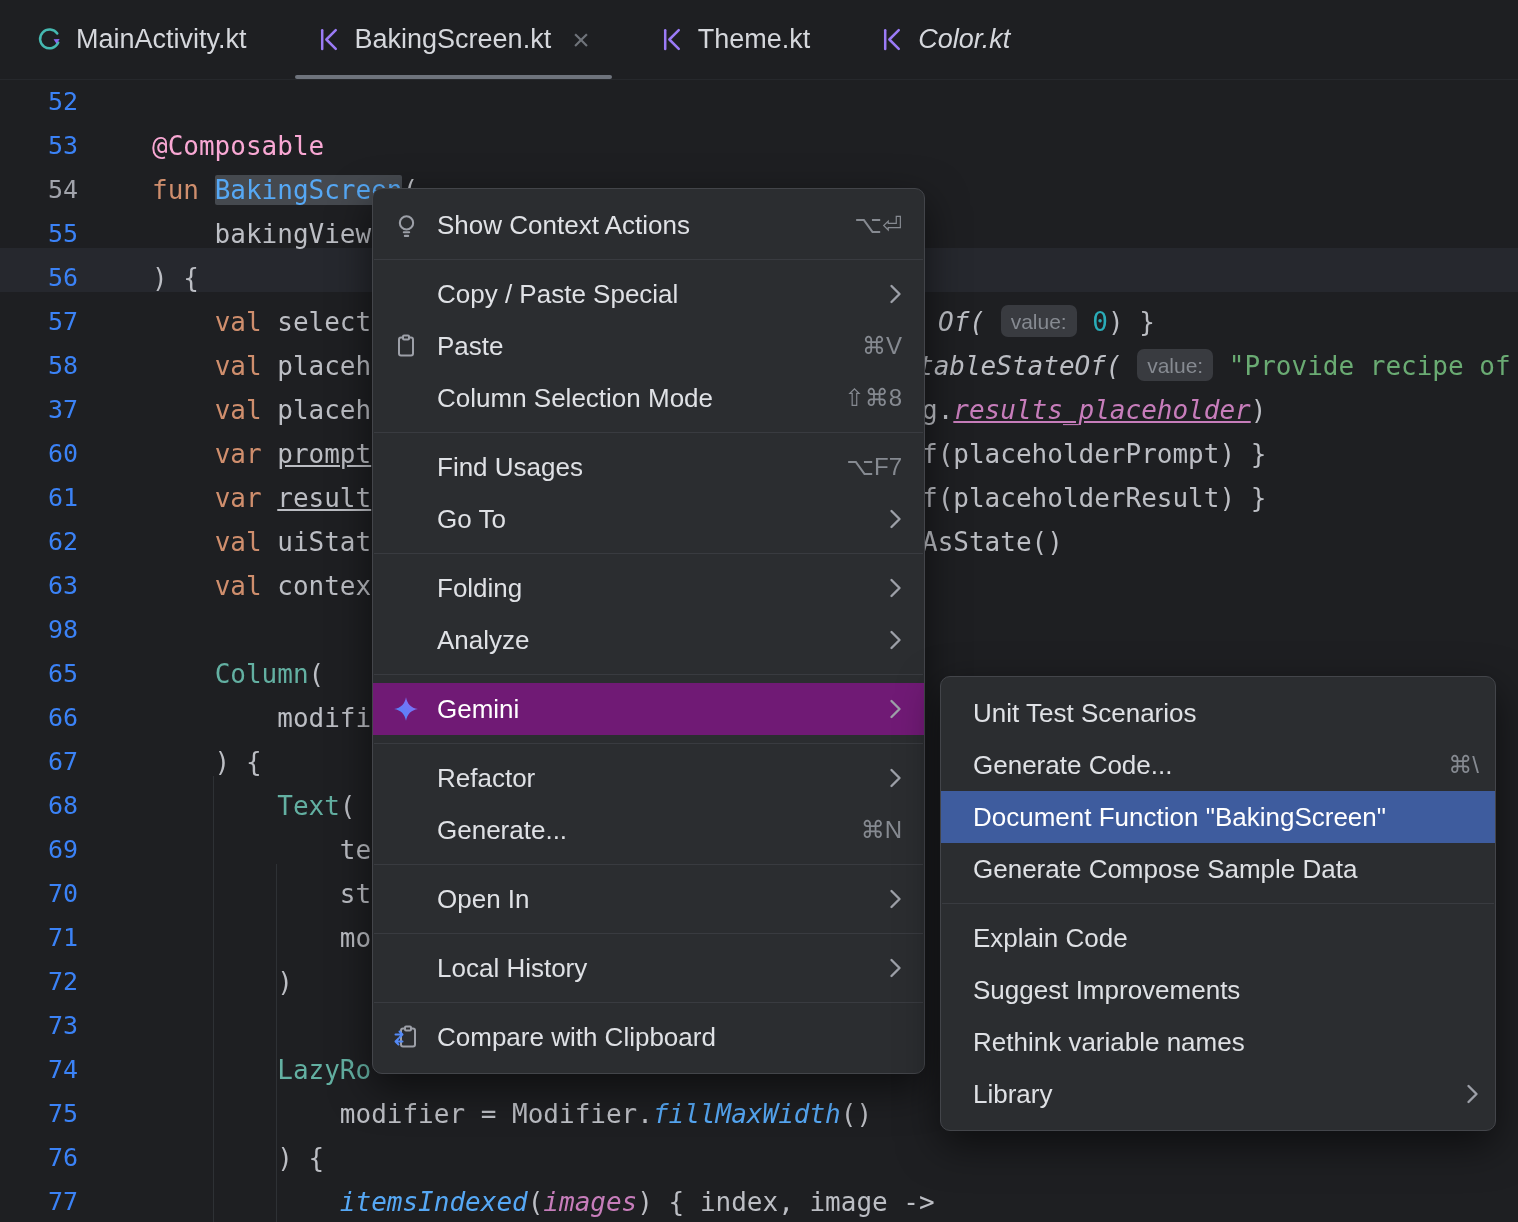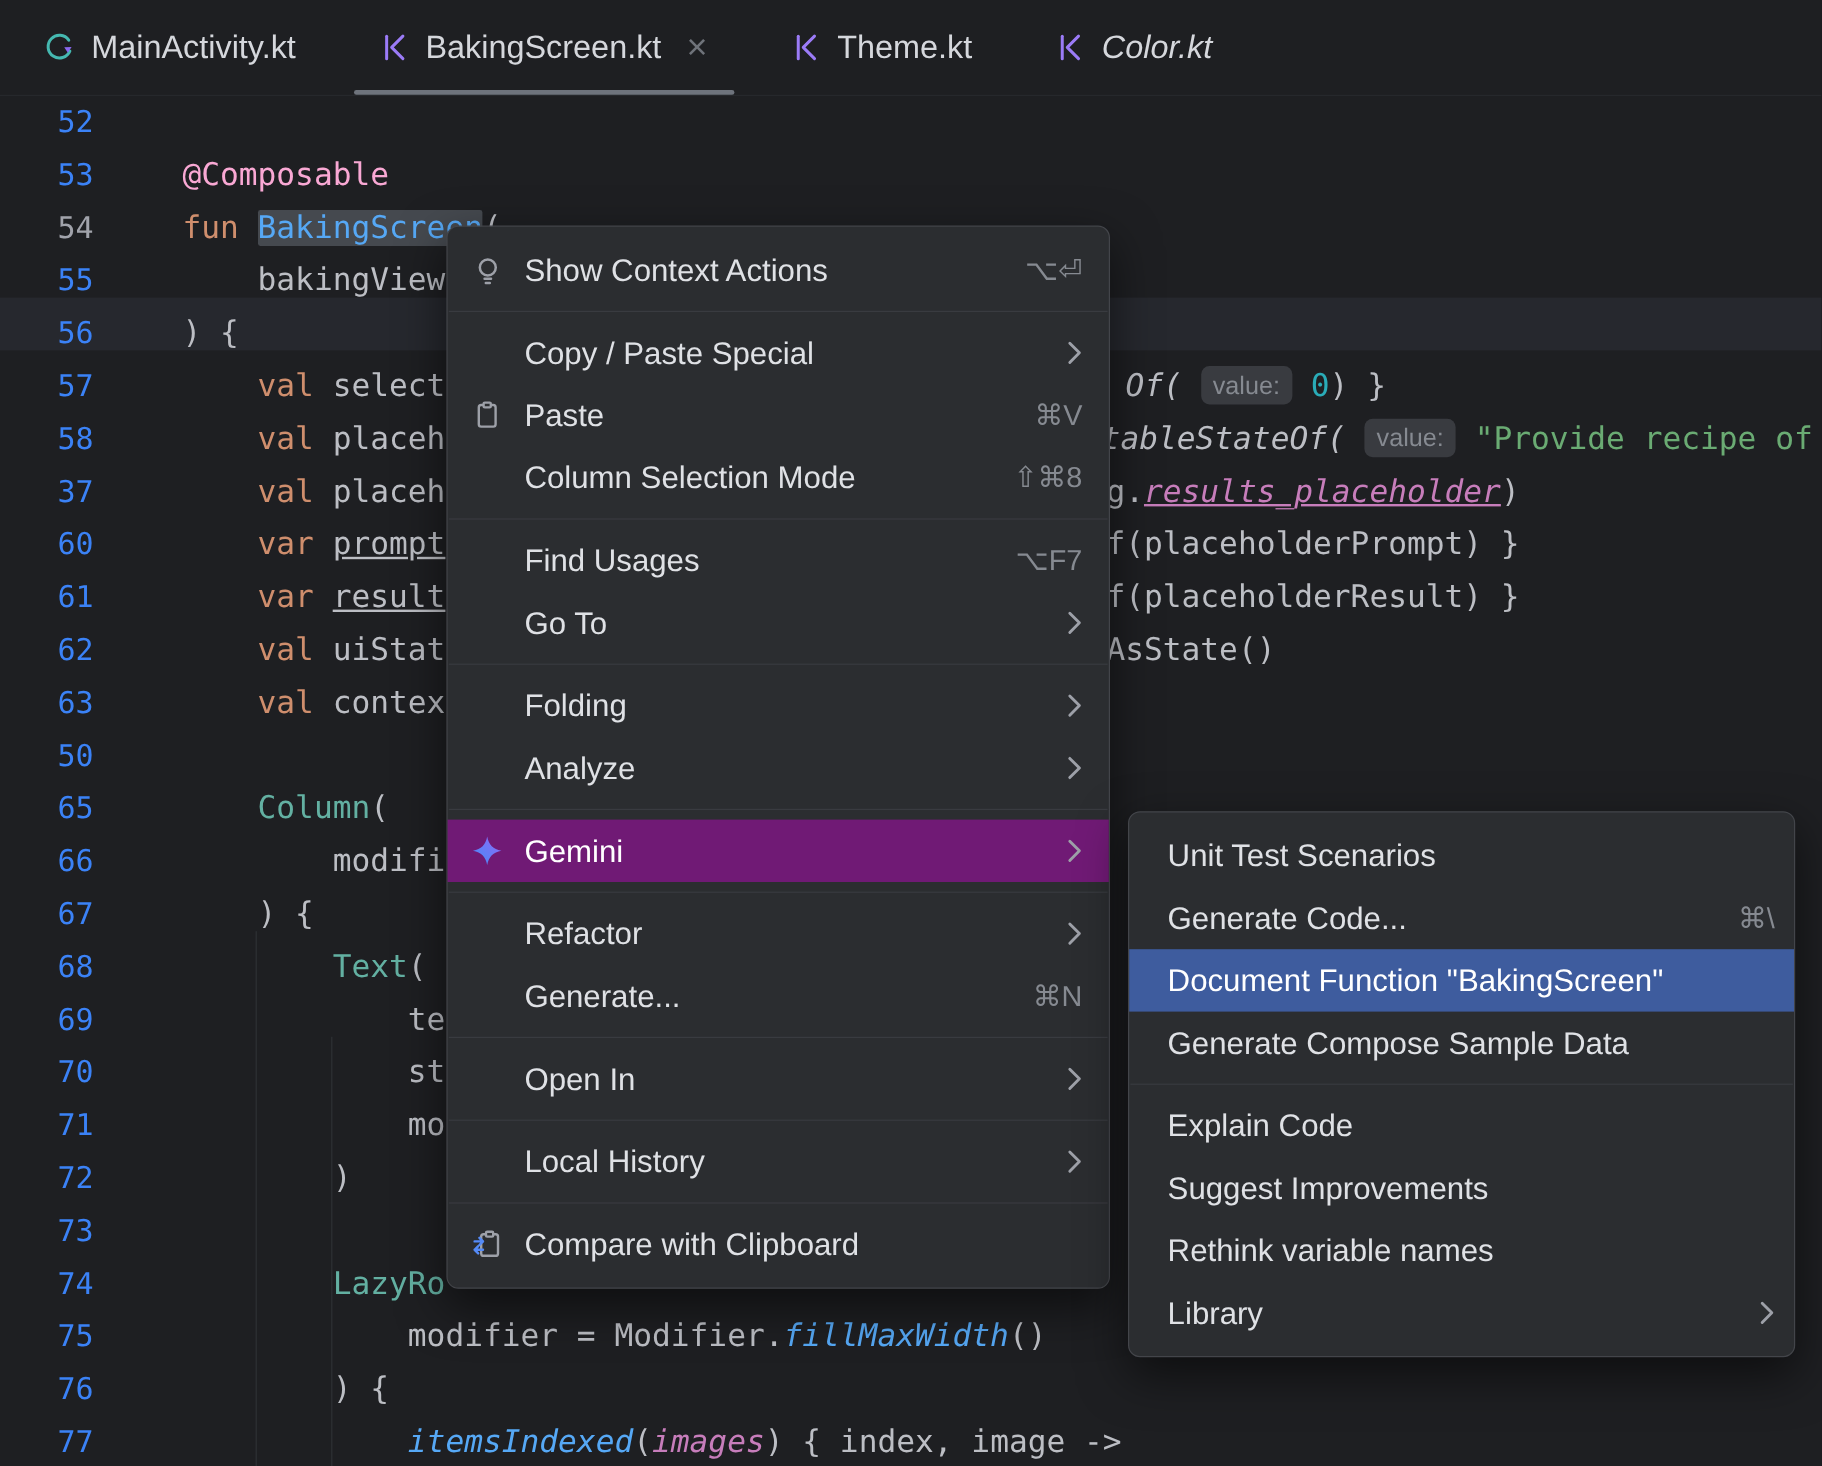--- a/index.html
+++ b/index.html
@@ -114,21 +114,21 @@
         <div class="line" style="top: 88px;"><span class="num hl">54</span><span class="lcode"><span class="s-kw">fun </span><span class="s-fnsel">BakingScreen</span><span class="s-d">(</span></span></div>
         <div class="line" style="top: 132px;"><span class="num">55</span><span class="lcode"><span class="s-d">    bakingView</span></span></div>
         <div class="line" style="top: 176px;"><span class="num">56</span><span class="lcode"><span class="s-d">) {</span></span></div>
         <div class="line" style="top: 220px;"><span class="num">57</span><span class="lcode"><span class="s-d">    </span><span class="s-kw">val</span><span class="s-d"> select</span></span><span class="rcode" style="left: 938px;"><span class="s-itw">Of( </span><span class="s-hint">value:</span><span class="s-d"> </span><span class="s-num">0</span><span class="s-d">) }</span></span></div>
         <div class="line" style="top: 264px;"><span class="num">58</span><span class="lcode"><span class="s-d">    </span><span class="s-kw">val</span><span class="s-d"> placeh</span></span><span class="rcode" style="left: 918px;"><span class="s-itw">tableStateOf( </span><span class="s-hint">value:</span><span class="s-d"> </span><span class="s-str">"Provide recipe of</span></span></div>
         <div class="line" style="top: 308px;"><span class="num">37</span><span class="lcode"><span class="s-d">    </span><span class="s-kw">val</span><span class="s-d"> placeh</span></span><span class="rcode" style="left: 922px;"><span class="s-d">g.</span><span class="s-prop">results_placeholder</span><span class="s-d">)</span></span></div>
         <div class="line" style="top: 352px;"><span class="num">60</span><span class="lcode"><span class="s-d">    </span><span class="s-kw">var</span><span class="s-d"> </span><span class="s-ul">prompt</span></span><span class="rcode" style="left: 922px;"><span class="s-d">f(placeholderPrompt) }</span></span></div>
         <div class="line" style="top: 396px;"><span class="num">61</span><span class="lcode"><span class="s-d">    </span><span class="s-kw">var</span><span class="s-d"> </span><span class="s-ul">result</span></span><span class="rcode" style="left: 922px;"><span class="s-d">f(placeholderResult) }</span></span></div>
         <div class="line" style="top: 440px;"><span class="num">62</span><span class="lcode"><span class="s-d">    </span><span class="s-kw">val</span><span class="s-d"> uiStat</span></span><span class="rcode" style="left: 922px;"><span class="s-d">AsState()</span></span></div>
         <div class="line" style="top: 484px; padding-left: 43px;"><span class="num">63</span><span class="lcode"><span class="s-d">    </span><span class="s-kw">val</span><span class="s-d"> contex</span></span></div>
-        <div class="line" style="top: 528px;"><span class="num">50</span></div>
+        <div class="line" style="top: 528px;"><span class="num">98</span></div>
         <div class="line" style="top: 572px;"><span class="num">65</span><span class="lcode"><span class="s-d">    </span><span class="s-cc">Column</span><span class="s-d">(</span></span></div>
         <div class="line" style="top: 616px;"><span class="num">66</span><span class="lcode"><span class="s-d">        modifi</span></span></div>
         <div class="line" style="top: 660px;"><span class="num">67</span><span class="lcode"><span class="s-d">    ) {</span></span></div>
         <div class="line" style="top: 704px;"><span class="num">68</span><span class="lcode"><span class="s-d">        </span><span class="s-cc">Text</span><span class="s-d">(</span></span></div>
         <div class="line" style="top: 748px;"><span class="num">69</span><span class="lcode"><span class="s-d">            te</span></span></div>
         <div class="line" style="top: 792px;"><span class="num">70</span><span class="lcode"><span class="s-d">            st</span></span></div>
         <div class="line" style="top: 836px;"><span class="num">71</span><span class="lcode"><span class="s-d">            mo</span></span></div>
         <div class="line" style="top: 880px;"><span class="num">72</span><span class="lcode"><span class="s-d">        )</span></span></div>
         <div class="line" style="top: 924px;"><span class="num">73</span></div>
         <div class="line" style="top: 968px;"><span class="num">74</span><span class="lcode"><span class="s-d">        </span><span class="s-cc">LazyRo</span></span></div>

